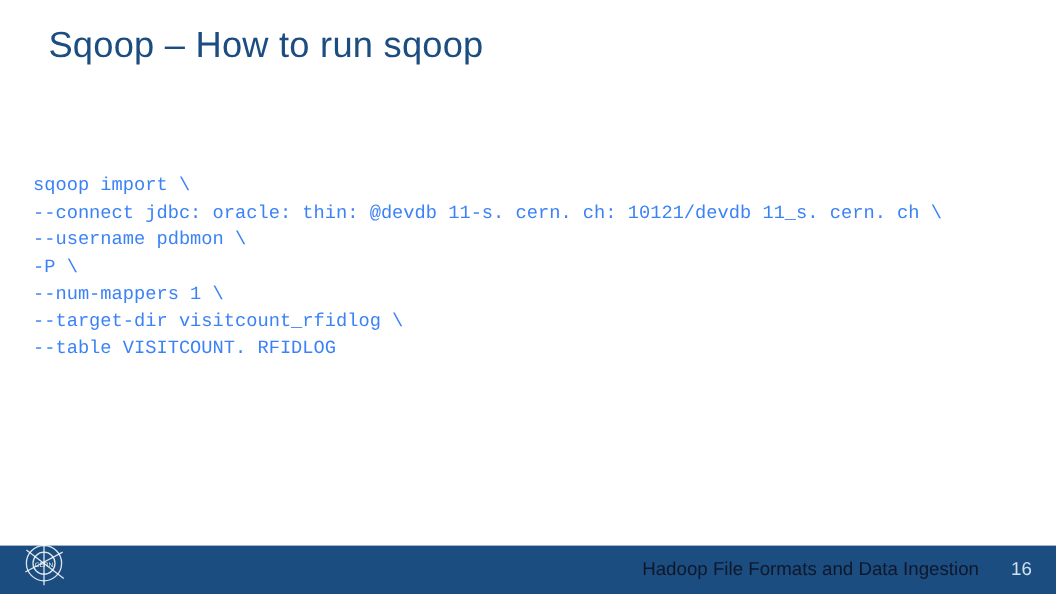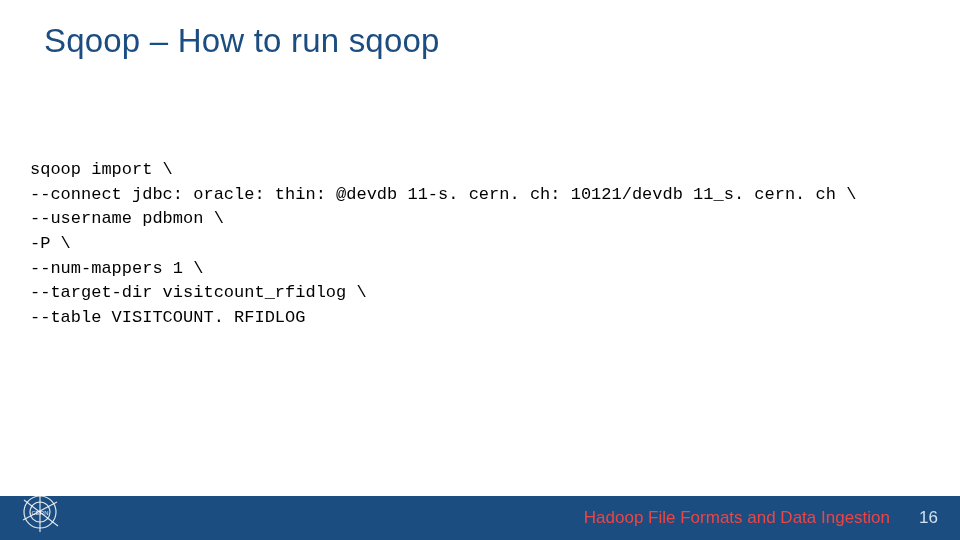--- a/index.html
+++ b/index.html
@@ -1,22 +1,22 @@
 <!DOCTYPE html>
 <html><head>
 <meta charset="utf-8">
 <style>
   * { margin: 0; padding: 0; box-sizing: border-box; }
   html, body { width: 960px; height: 540px; font-family: Arial, Helvetica, sans-serif; background: #fff; overflow: hidden; }
   .slide { position: relative; width: 960px; height: 540px; }
   .title { position: absolute; left: 44px; top: 22px; font-size: 33px; color: #1b4d80; font-weight: 400; letter-spacing: 0.2px; }
   .subtitle { position: absolute; left: 34px; top: 84px; font-size: 28px; color: #1b4d80; font-weight: 400; }
-  .code-block { position: absolute; left: 30px; top: 158px; font-family: "Courier New", Courier, monospace; font-size: 17px; line-height: 1.45; color: #000000; white-space: pre; }
+  .code-block { position: absolute; left: 30px; top: 158px; font-family: "Courier New", Courier, monospace; font-size: 17px; line-height: 1.45; color: #3b82f6; white-space: pre; }
   .footer-bar { position: absolute; left: 0; right: 0; bottom: 0; height: 44px; background: #1b4d80; }
-  .footer-title { position: absolute; right: 70px; bottom: 0; height: 44px; display: flex; align-items: center; font-size: 17px; color: #ef4444; font-weight: 300; }
+  .footer-title { position: absolute; right: 70px; bottom: 0; height: 44px; display: flex; align-items: center; font-size: 17px; color: #0f172a; font-weight: 300; }
   .page-number { position: absolute; right: 22px; bottom: 0; height: 44px; display: flex; align-items: center; font-size: 17px; color: #cfe0ee; font-weight: 300; margin-left: 18px; }
   .logo { position: absolute; left: 18px; bottom: 6px; width: 44px; height: 44px; }
   .logo svg { width: 44px; height: 44px; }
 </style>
 </head>
 <body>
 
 <div class="slide">
 
   <div class="title">Sqoop – How to run sqoop</div>

